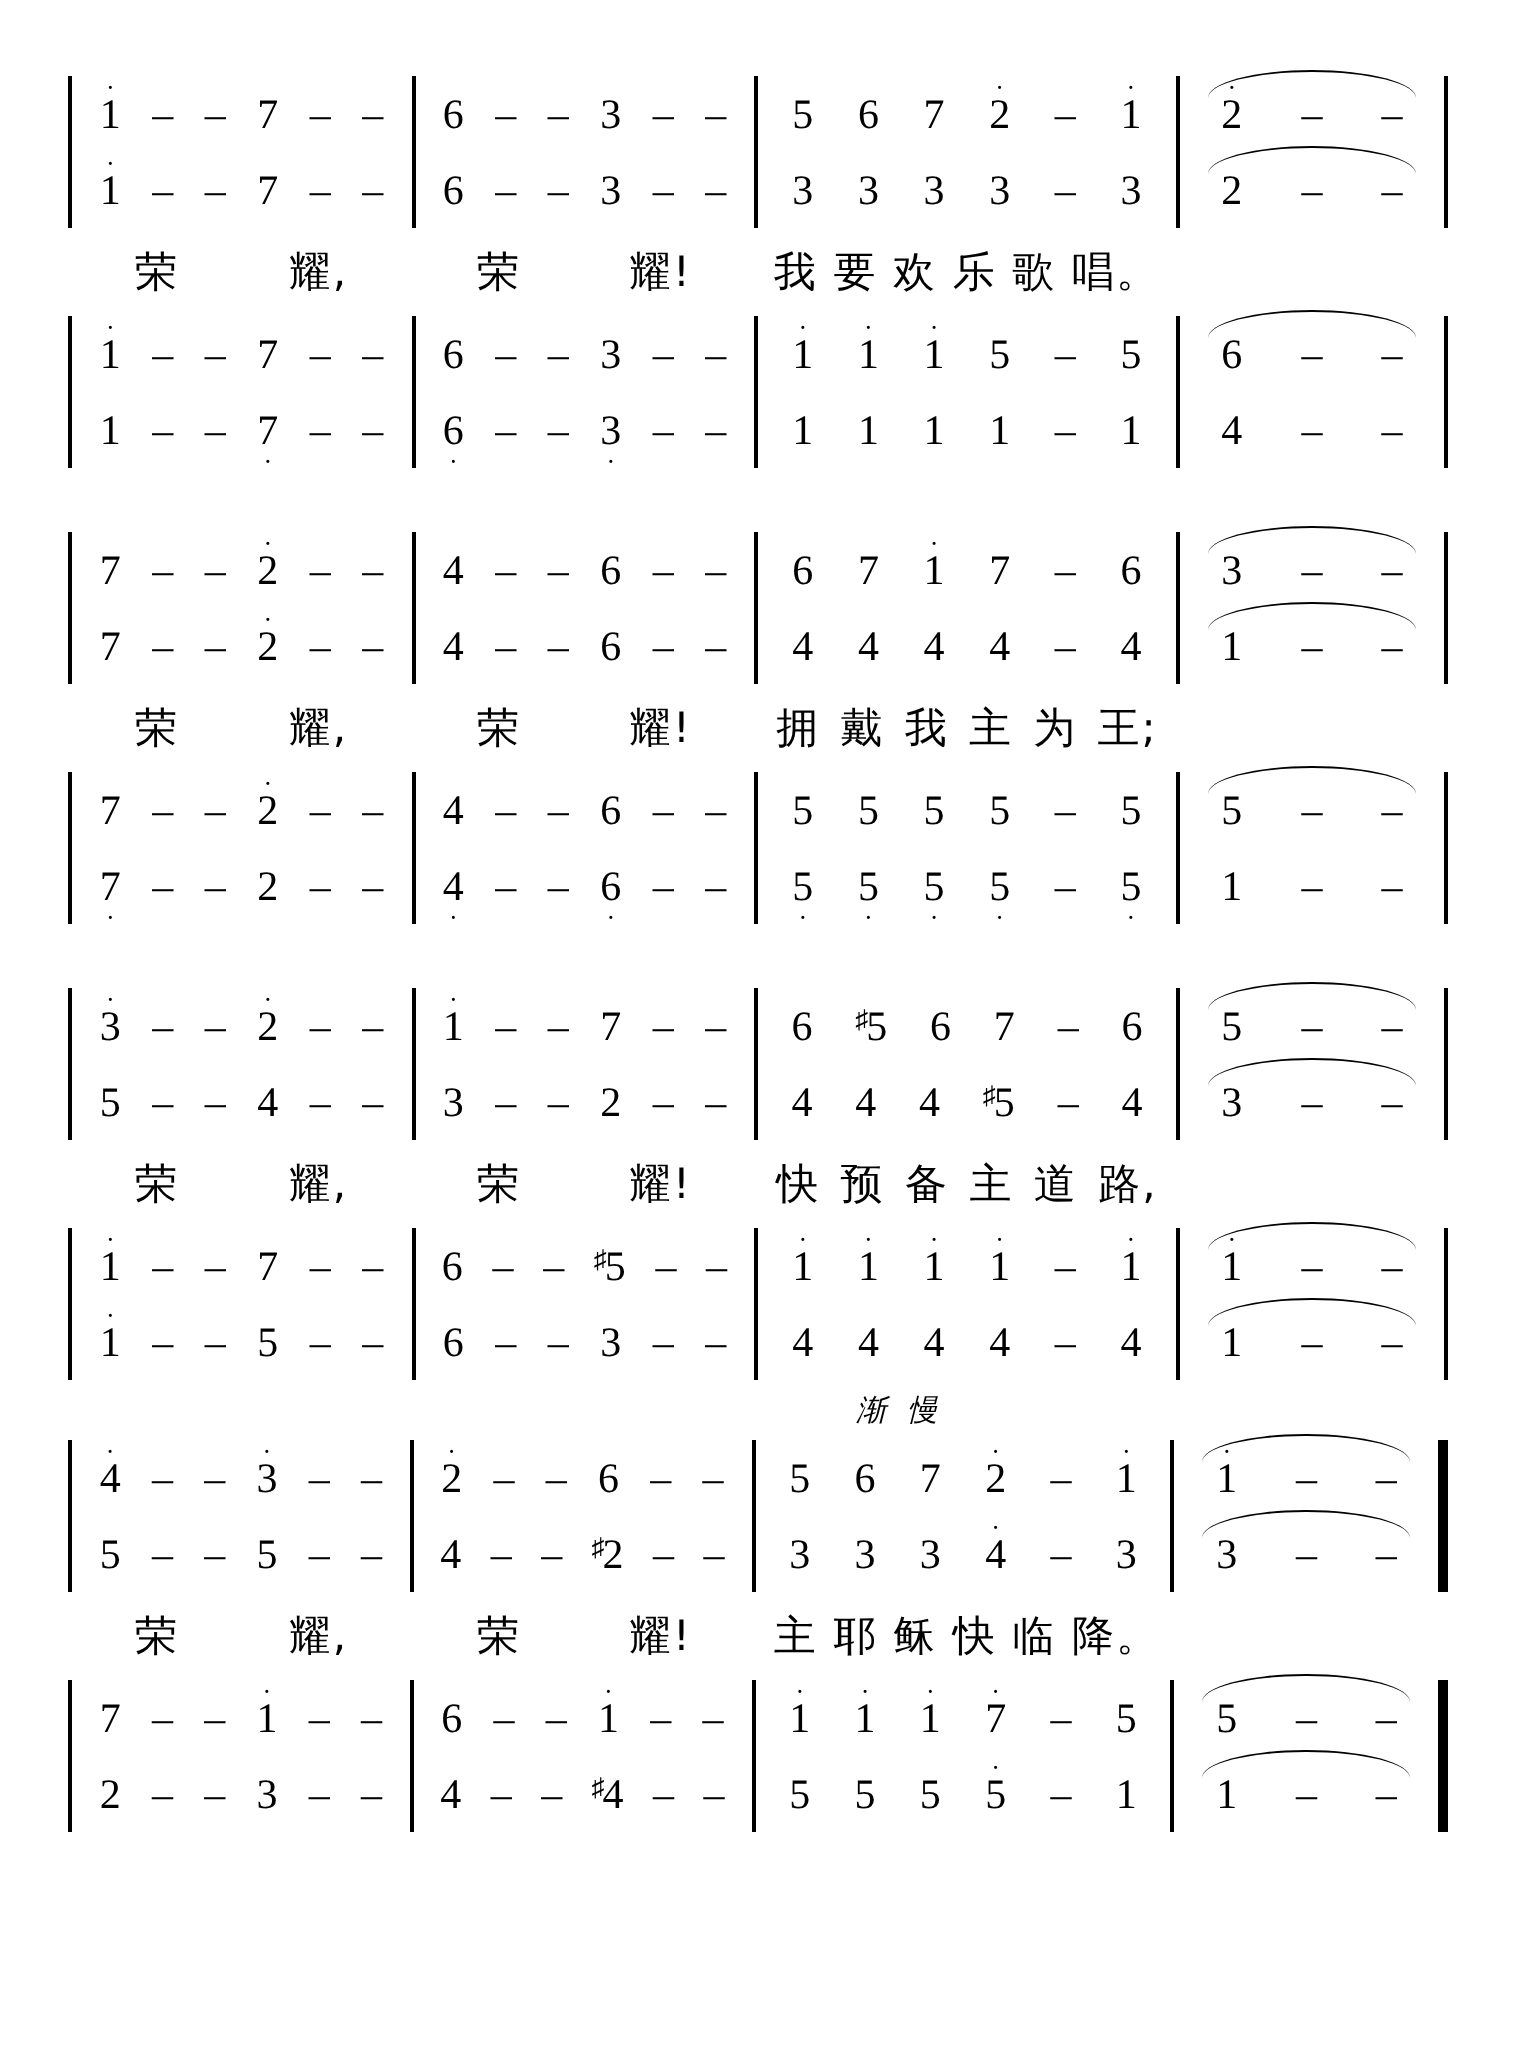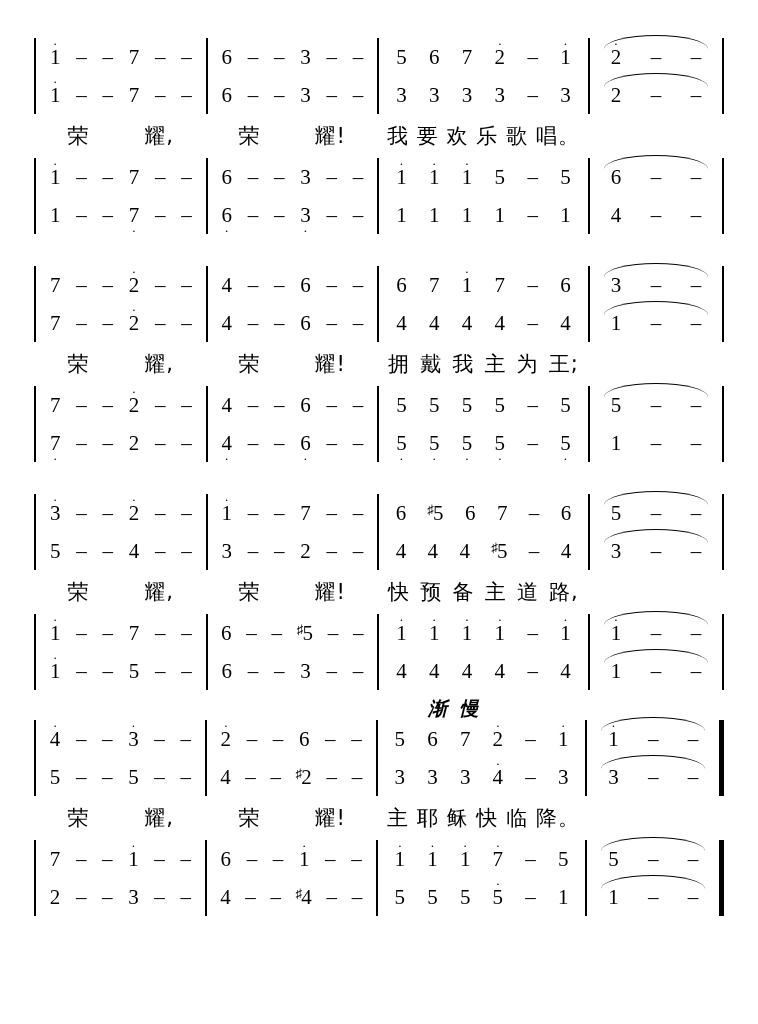--- a/index.html
+++ b/index.html
@@ -114,23 +114,23 @@
     padding: 0 4px;
     font-family: "DejaVu Sans", sans-serif;
     font-size: 21px;
     letter-spacing: 1px;
   }
   .lyric-cell span { white-space: pre; }
 
   .tempo {
     position: absolute;
     font-family: "DejaVu Sans", sans-serif;
-    font-size: 19px;
+    font-size: 15px;
     font-style: italic;
-    font-weight: bold;
+    font-weight: normal;
     letter-spacing: 3px;
   }
 </style>
 </head>
 <body>
 
 <div class="sheet">
 
   <div class="system sys-0">
 

